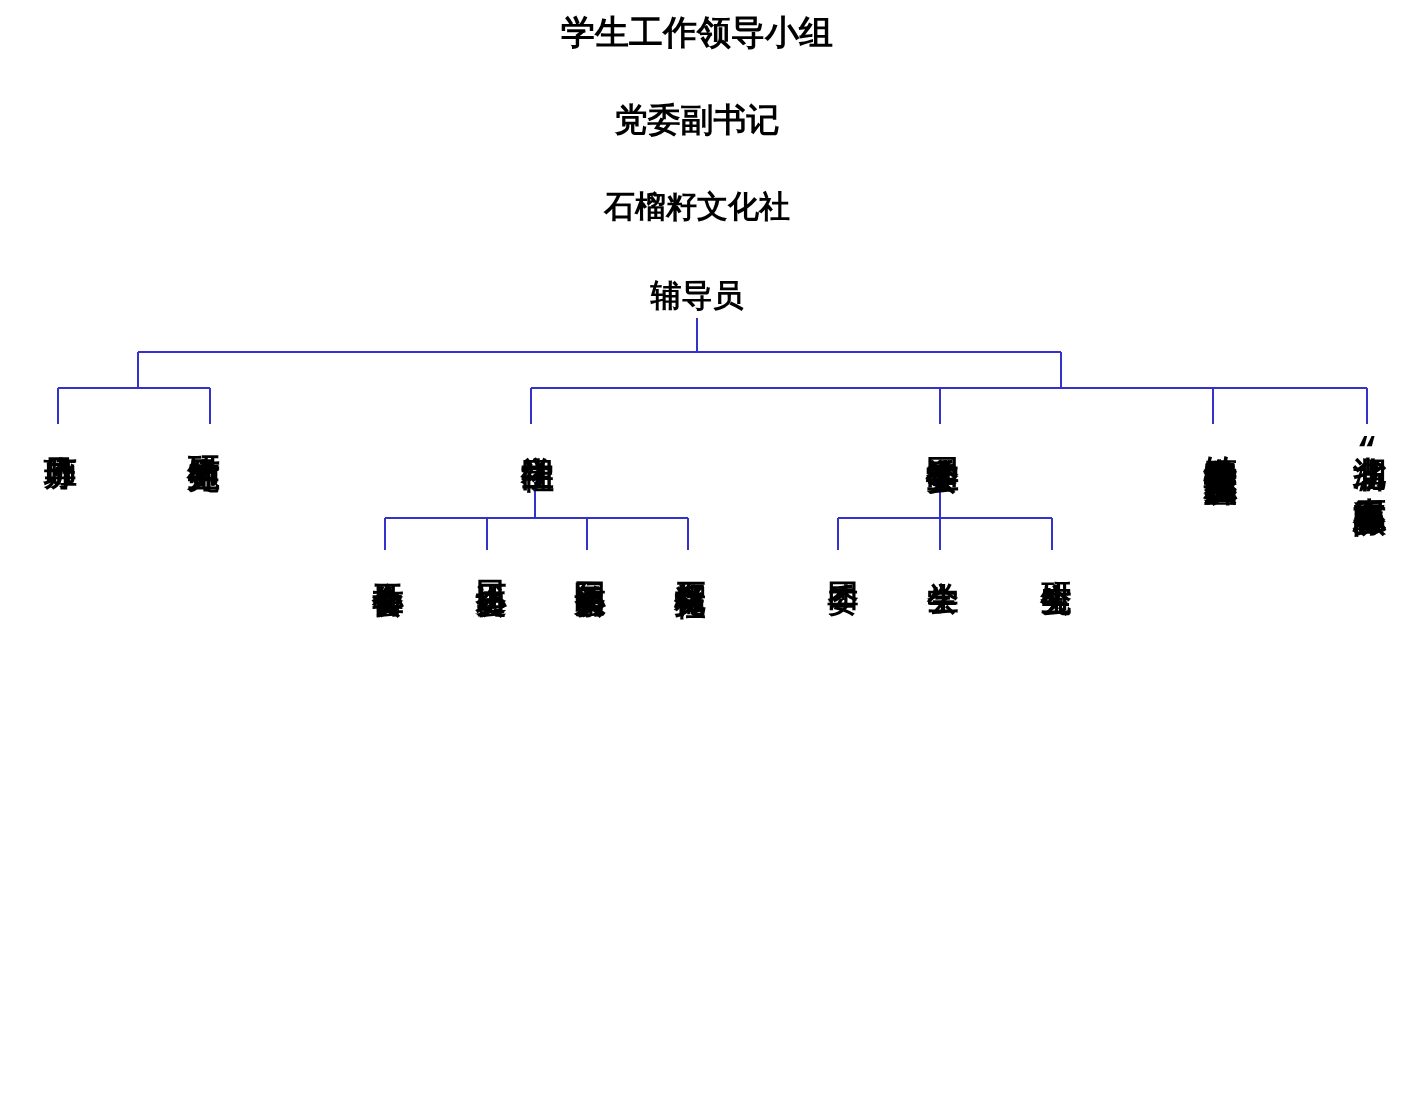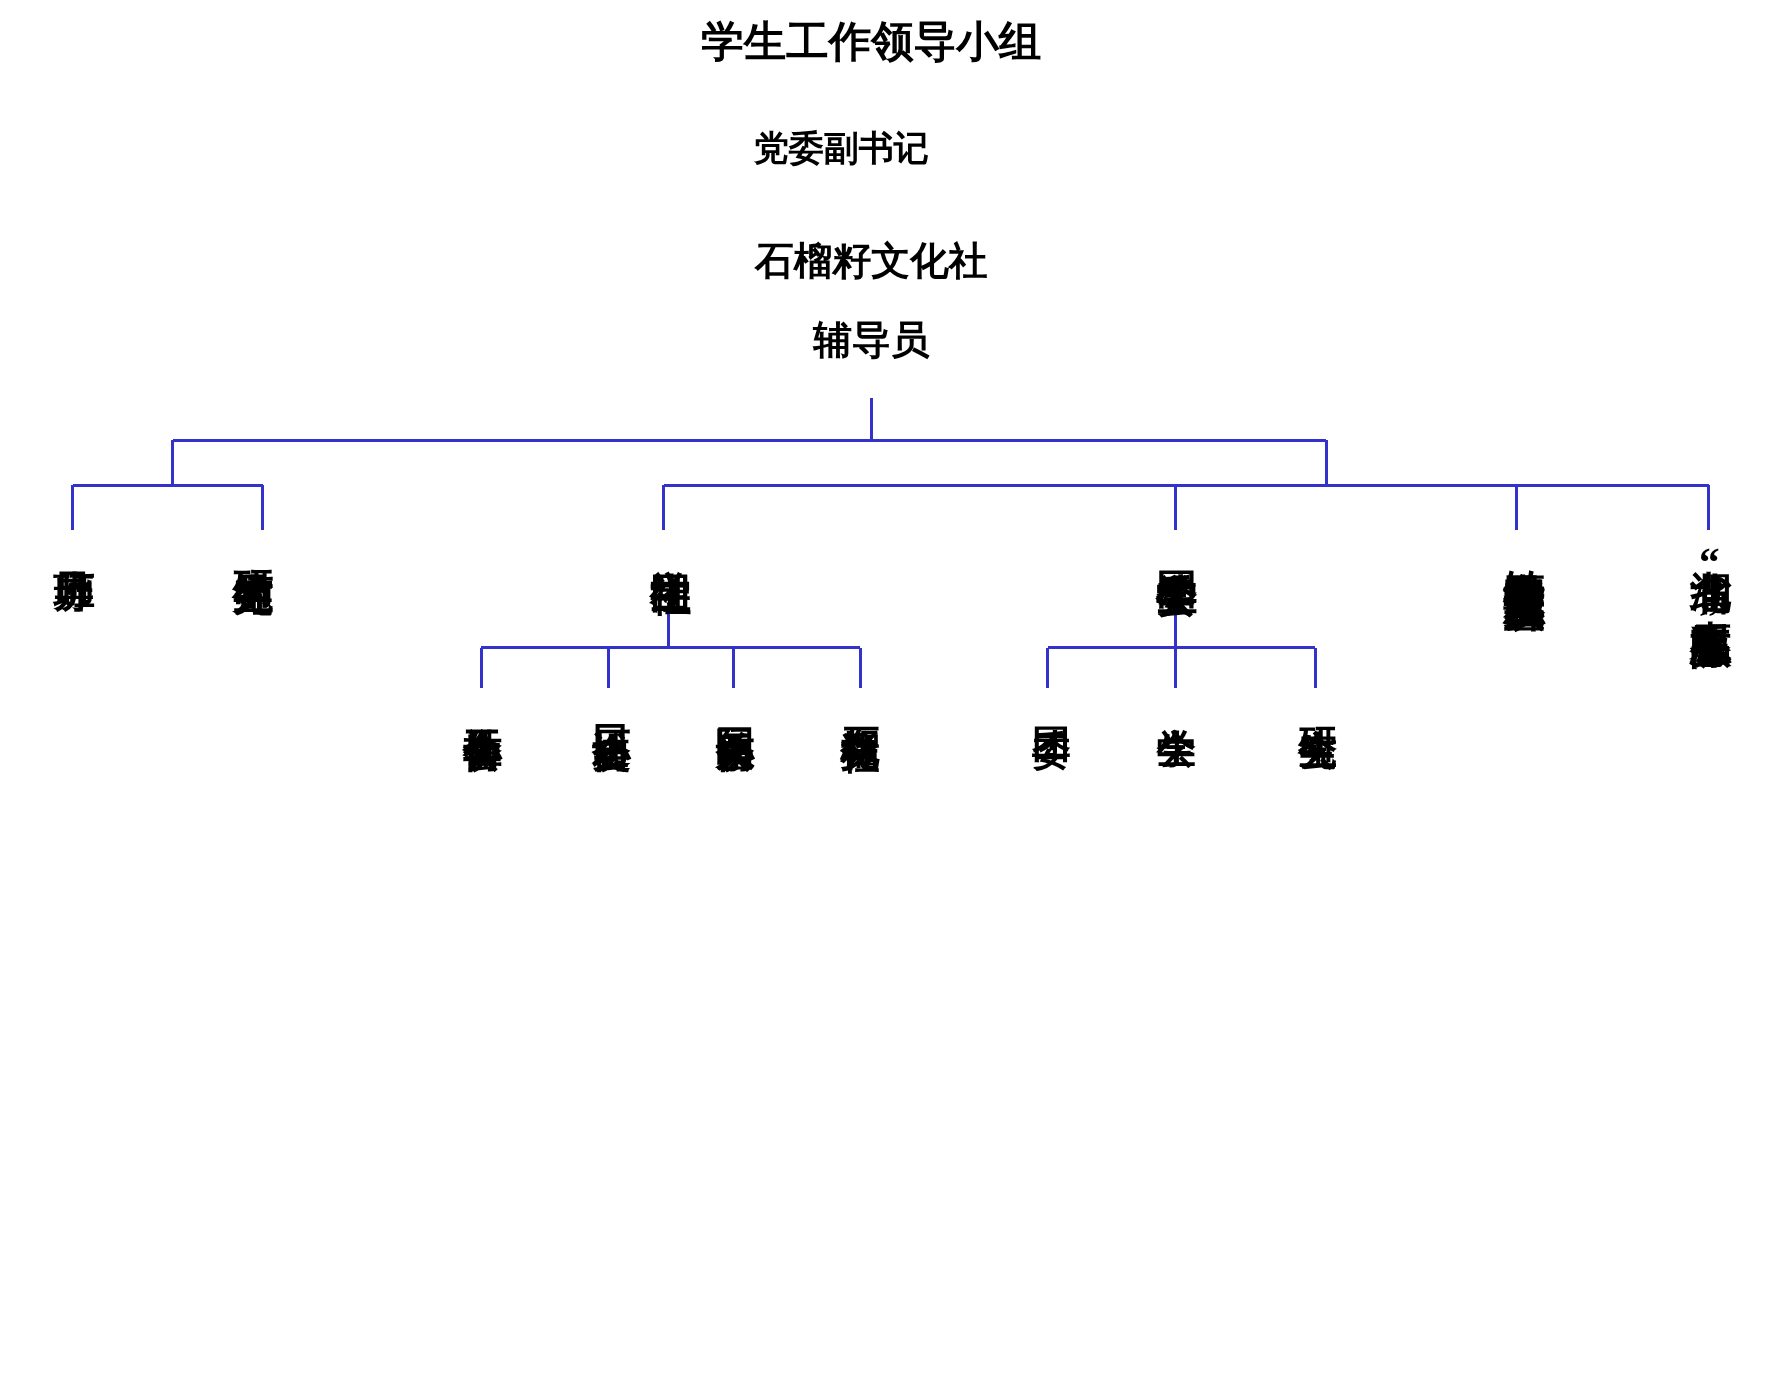--- a/index.html
+++ b/index.html
@@ -5,21 +5,21 @@
   html, body {
     margin: 0;
     padding: 0;
     background: #ffffff;
   }
   #canvas {
     position: relative;
     width: 1428px;
     height: 1101px;
     background: #ffffff;
-    font-family: Liberation Serif, serif;
+    font-family: Liberation Mono, monospace;
     overflow: hidden;
   }
   .node {
     position: absolute;
     color: #000000;
     font-weight: bold;
     white-space: nowrap;
     line-height: 1.0;
   }
   .horiz {
@@ -76,23 +76,23 @@
 
       <path d="M 940 482 L 940 518"></path>
       <path d="M 838 518 L 1052 518"></path>
       <path d="M 838 518 L 838 550"></path>
       <path d="M 940 518 L 940 550"></path>
       <path d="M 1052 518 L 1052 550"></path>
     </g>
   </svg>
 
   <div class="node horiz" style="left:697px; top:18px; font-size:34px;">学生工作领导小组</div>
-  <div class="node horiz" style="left:673px; top:106px; font-size:28px;">党委副书记</div>
+  <div class="node horiz" style="left:697px; top:106px; font-size:33px;">党委副书记</div>
   <div class="node horiz" style="left:697px; top:193px; font-size:31px;">石榴籽文化社</div>
-  <div class="node horiz" style="left:697px; top:256px; font-size:31px;">辅导员</div>
+  <div class="node horiz" style="left:697px; top:282px; font-size:31px;">辅导员</div>
 
   <div class="node vert" style="left:58px; top:430px; font-size:33px;">班导师</div>
   <div class="node vert" style="left:201px; top:430px; font-size:33px;">研究生导师</div>
   <div class="node vert" style="left:535px; top:430px; font-size:33px;">学生社团</div>
   <div class="node vert" style="left:940px; top:430px; font-size:33px;">团委学生会</div>
   <div class="node vert" style="left:1218px; top:430px; font-size:33px;">铸牢中华民族共同体意识学习实践宣讲团</div>
   <div class="node vert" style="left:1367px; top:430px; font-size:33px;">湖北省“本禹志愿服务队”</div>
 
   <div class="node vert" style="left:386px; top:557px; font-size:31px;">社会工作协会</div>
   <div class="node vert" style="left:489px; top:557px; font-size:31px;">口述历史协会</div>

